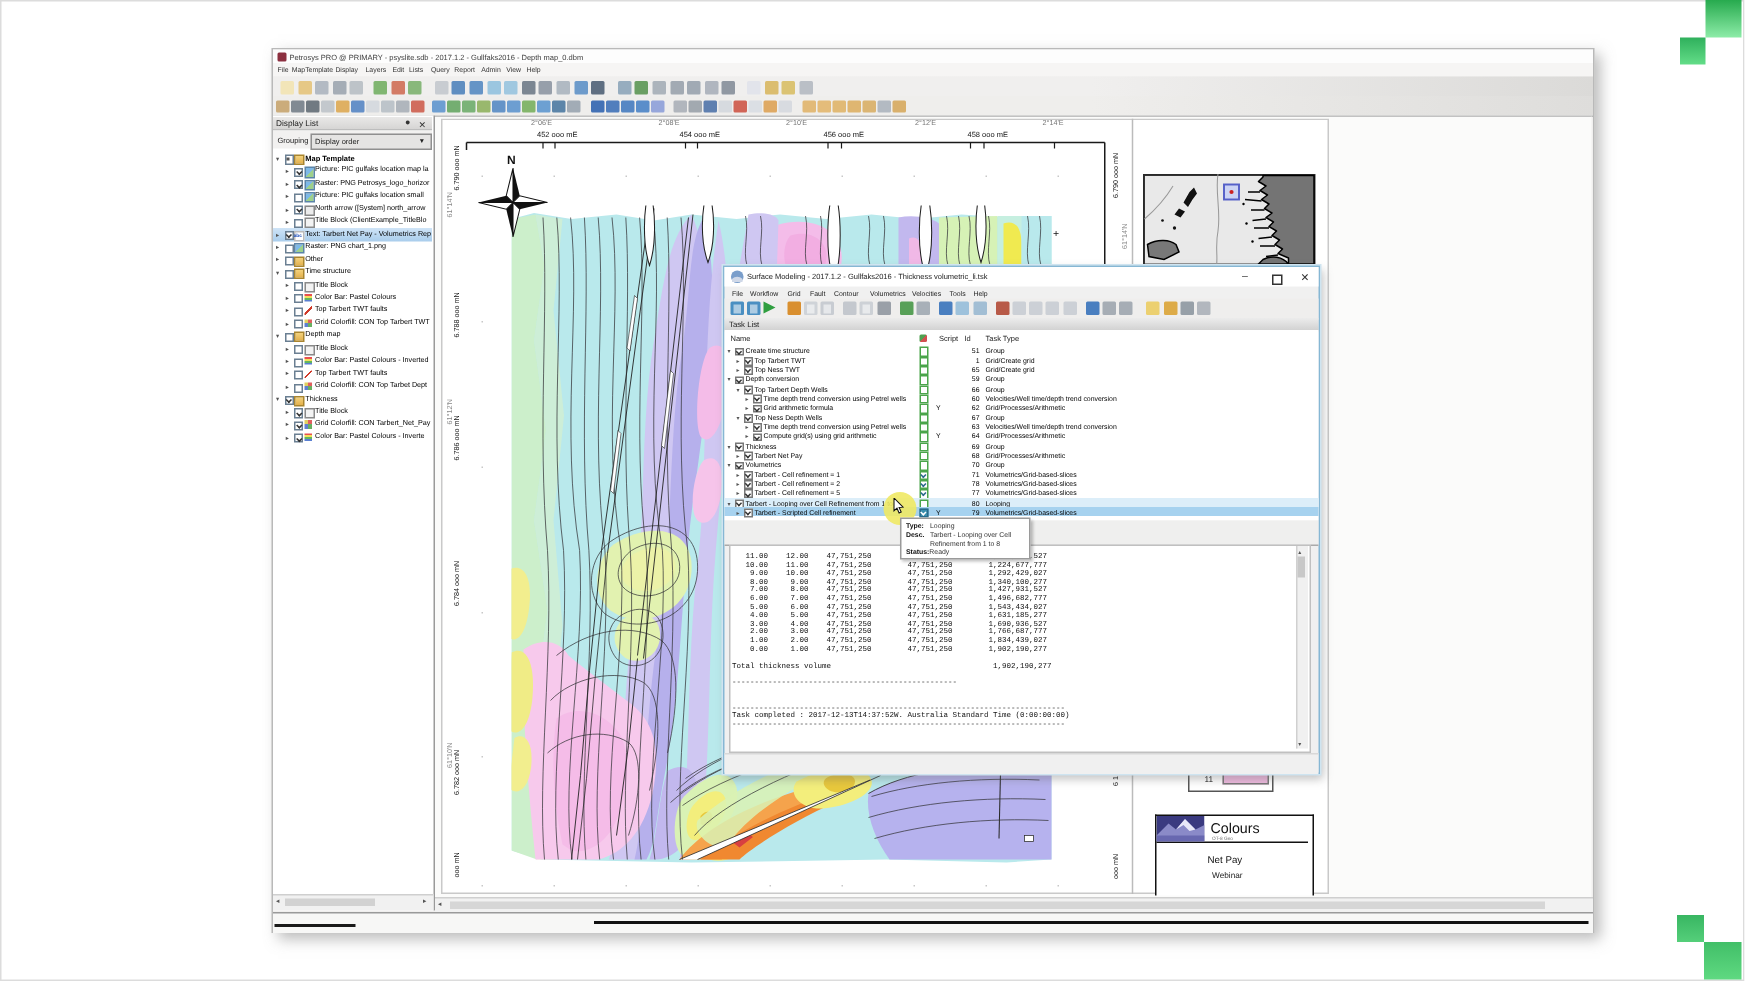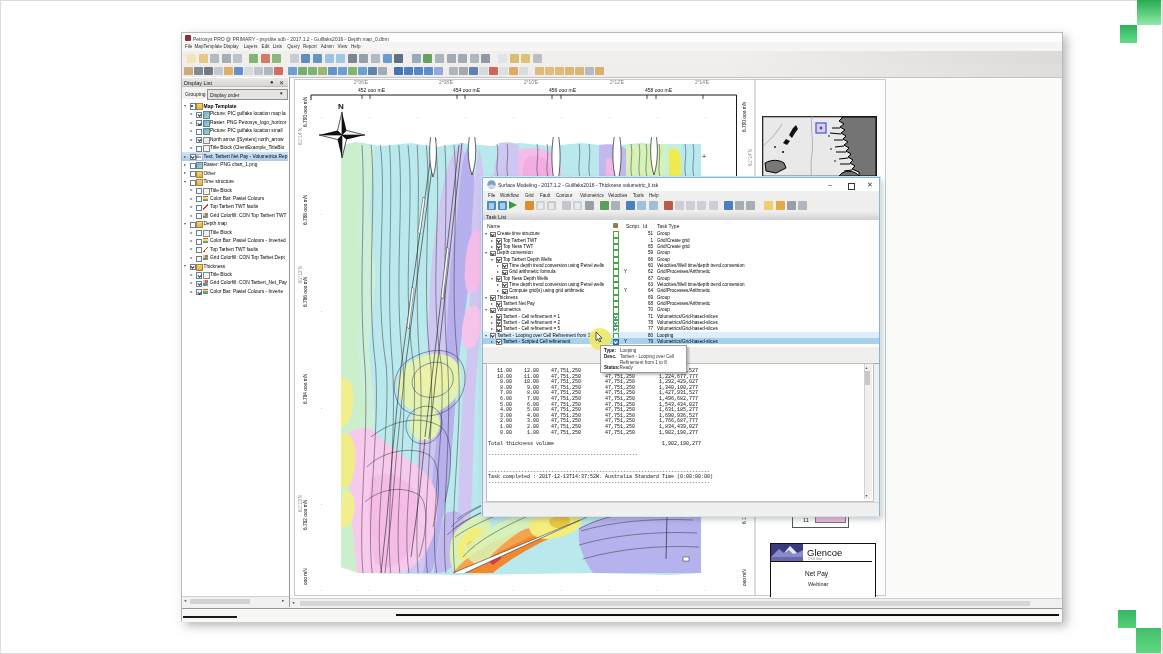--- a/index.html
+++ b/index.html
@@ -460,21 +460,21 @@
 <div class="tx" style="left:803px;top:517px;font-size:5.5px;color:#111">11</div>
 <div class="a" style="left:815px;top:515px;width:29px;height:6px;background:#eeb9de;border:0.7px solid #777"></div>
 <div class="a" style="left:770px;top:543px;width:104px;height:53px;background:#fff;border:1.6px solid #111;border-bottom:0">
 <div class="a" style="left:0;top:0;width:100.5px;height:17px;border-bottom:1.8px solid #111"></div>
 <svg class="a" style="left:0;top:0" width="32" height="17" viewBox="0 0 32 17">
       <rect width="32" height="17" fill="#3a3a80"></rect>
       <path d="M0,13 L8,5 13,9 19,2 26,9 32,6 32,17 0,17 Z" fill="#8a8ac8"></path>
       <path d="M13,9 L19,2 26,9 22,10 18,6 Z" fill="#e8e8f8"></path>
       <rect y="13" width="32" height="4" fill="#6868b0"></rect>
     </svg>
-<div class="tx" style="left:36px;top:3px;font-size:9.5px;color:#111">Glencoe</div>
+<div class="tx" style="left:36px;top:3px;font-size:9.5px;color:#111">Colours</div>
 <div class="tx" style="left:37px;top:12.8px;font-size:3.2px;color:#777">OT-8 Geo</div>
 <div class="tx" style="left:34px;top:26px;font-size:6.5px;color:#111">Net Pay</div>
 <div class="tx" style="left:37px;top:36.5px;font-size:5.5px;color:#222">Webinar</div>
 </div>
 <div class="a" id="dlg" style="left:482px;top:177px;width:396px;height:337px;background:#f0f0f0;border:1px solid #86b7d4;box-shadow:0 0 0 1px #cfe4f0,2px 3px 6px rgba(100,100,100,.4)">
 <div class="a" style="left:0;top:0;width:396px;height:13px;background:#ffffff"></div>
 <svg class="a" style="left:4px;top:2px" width="9" height="9" viewBox="0 0 9 9">
       <circle cx="4.5" cy="4.5" r="4.2" fill="#7a9ecb"></circle>
       <path d="M1,6 C3,4 6,4 8,6 L8,8 1,8 Z" fill="#cfd8e8"></path>
     </svg>

